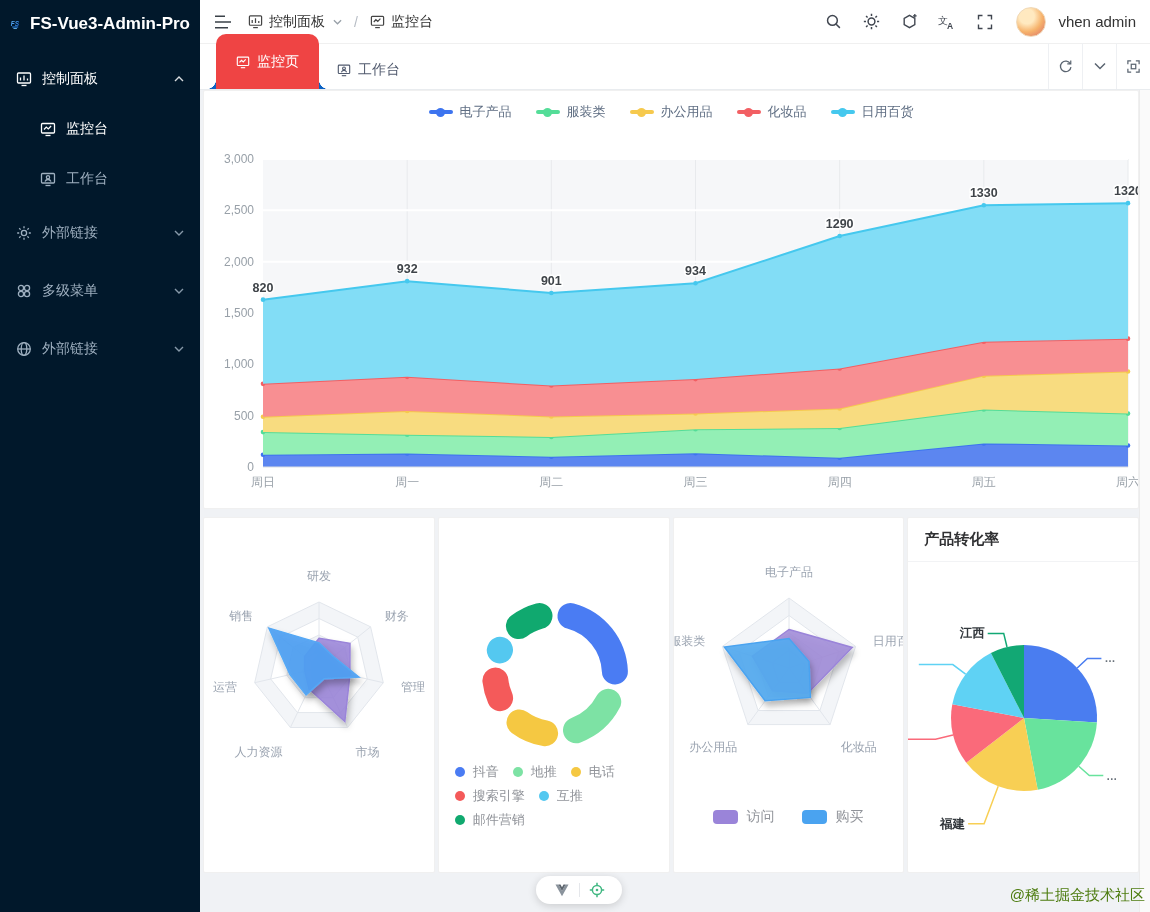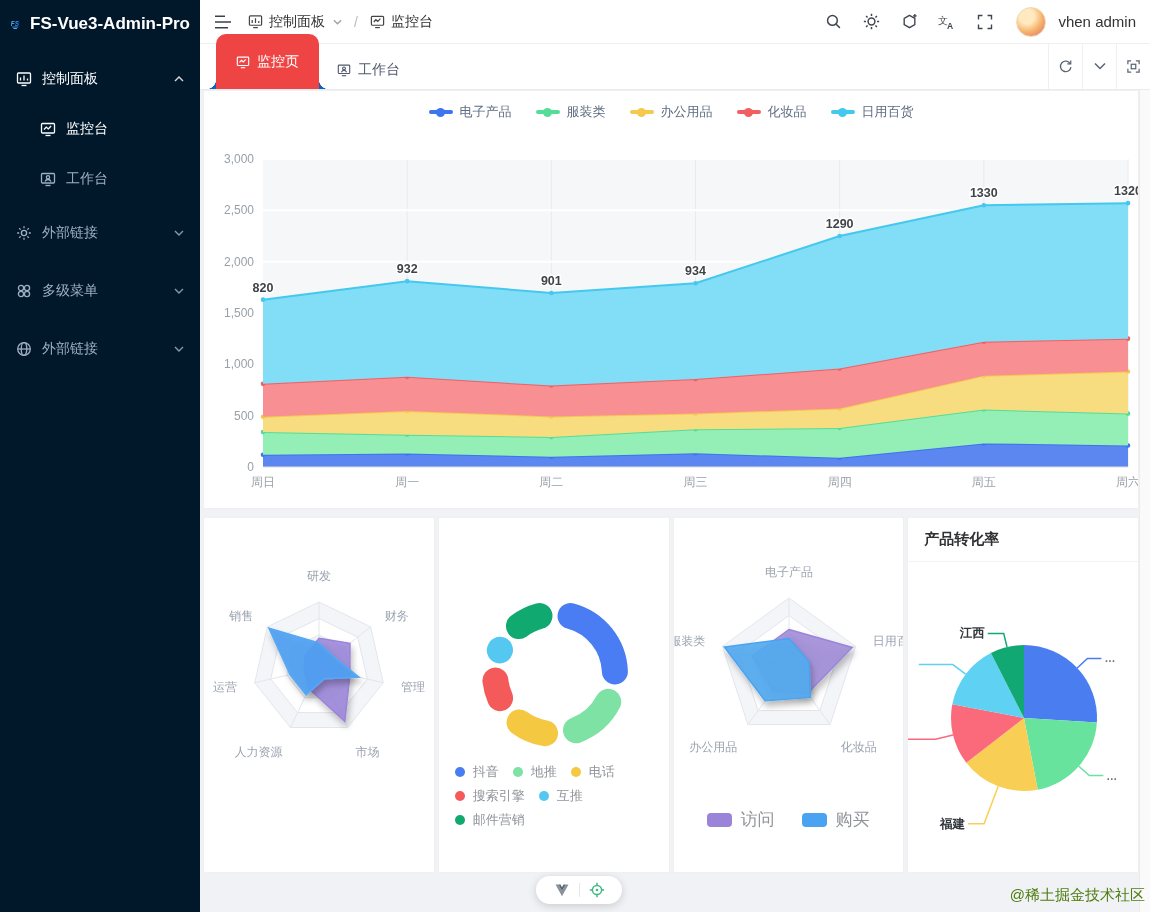--- a/index.html
+++ b/index.html
@@ -50,21 +50,21 @@
 .card-title{height:44px;display:flex;align-items:center;padding:0 16px;font-size:15px;font-weight:bold;color:#303133;border-bottom:1px solid #f2f3f5}
 .card-body{position:relative;height:312px}
 .card-body>svg{position:absolute;left:0;top:0}
 .donut-legend{position:absolute;left:16px;top:242px;width:204px;display:flex;flex-wrap:wrap}
 .dl-item{display:inline-flex;align-items:center;margin:3px 14px 3px 0;cursor:pointer}
 .dl-dot{width:10px;height:10px;border-radius:50%;margin-right:8px}
 .dl-txt{font-size:13px;color:#909399}
 .r2-legend{position:absolute;left:0;right:0;top:290px;display:flex;justify-content:center;gap:28px}
 .r2-item{display:inline-flex;align-items:center;gap:8px;cursor:pointer}
 .r2-swatch{width:25px;height:14px;border-radius:4px}
-.r2-txt{font-size:17px;color:#909399}
+.r2-txt{font-size:14px;color:#909399}
 
 .tick{font:12px "Liberation Sans",sans-serif;fill:#98a0a8}
 .dlab{font:bold 12.5px "Liberation Sans",sans-serif;fill:#3f4449;stroke:#fff;stroke-width:3px;paint-order:stroke}
 .rlab{font:12px "Liberation Sans",sans-serif;fill:#9aa3b0}
 .plab{font:bold 12.5px "Liberation Sans",sans-serif;fill:#33383d;stroke:#fff;stroke-width:2.5px;paint-order:stroke}
 .pellip{font:bold 11px "Liberation Sans",sans-serif;fill:#6a727b}
 
 .devtools-pill{position:absolute;left:336px;top:786px;width:86px;height:28px;background:#fff;border-radius:14px;box-shadow:0 2px 8px rgba(0,0,0,.16);display:flex;align-items:center;justify-content:center;gap:9px;z-index:3}
 .pill-div{width:1px;height:14px;background:#e5e7eb}
 .pill-btn{display:flex;align-items:center;justify-content:center;cursor:pointer}

